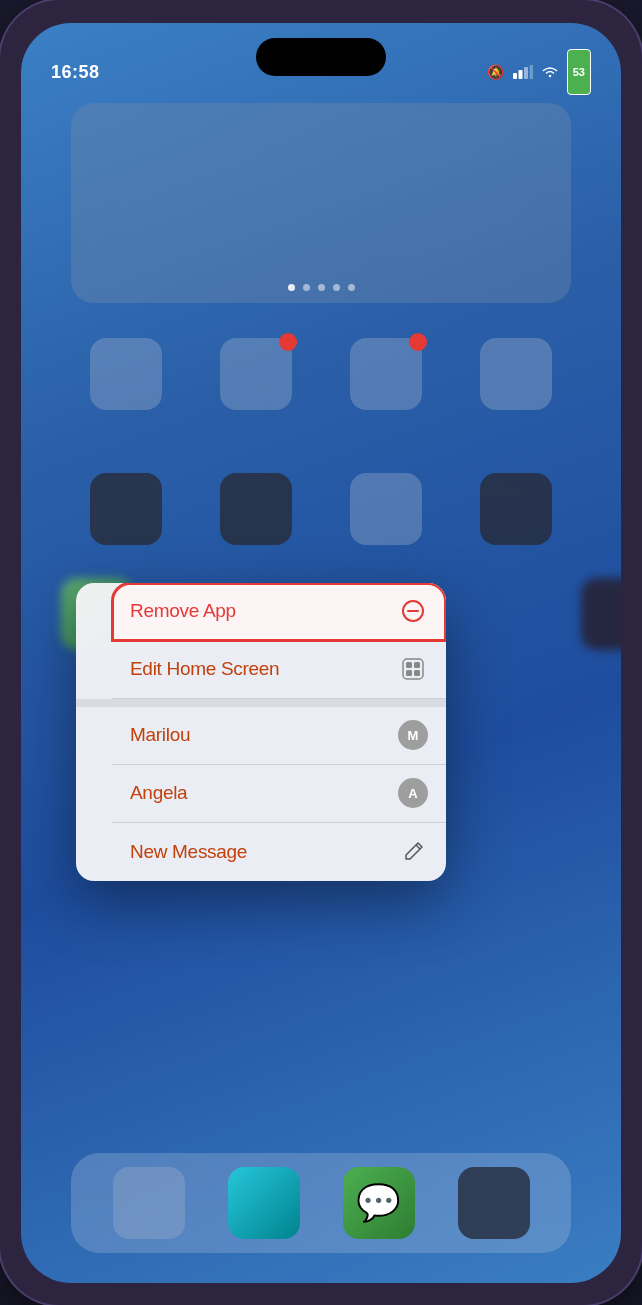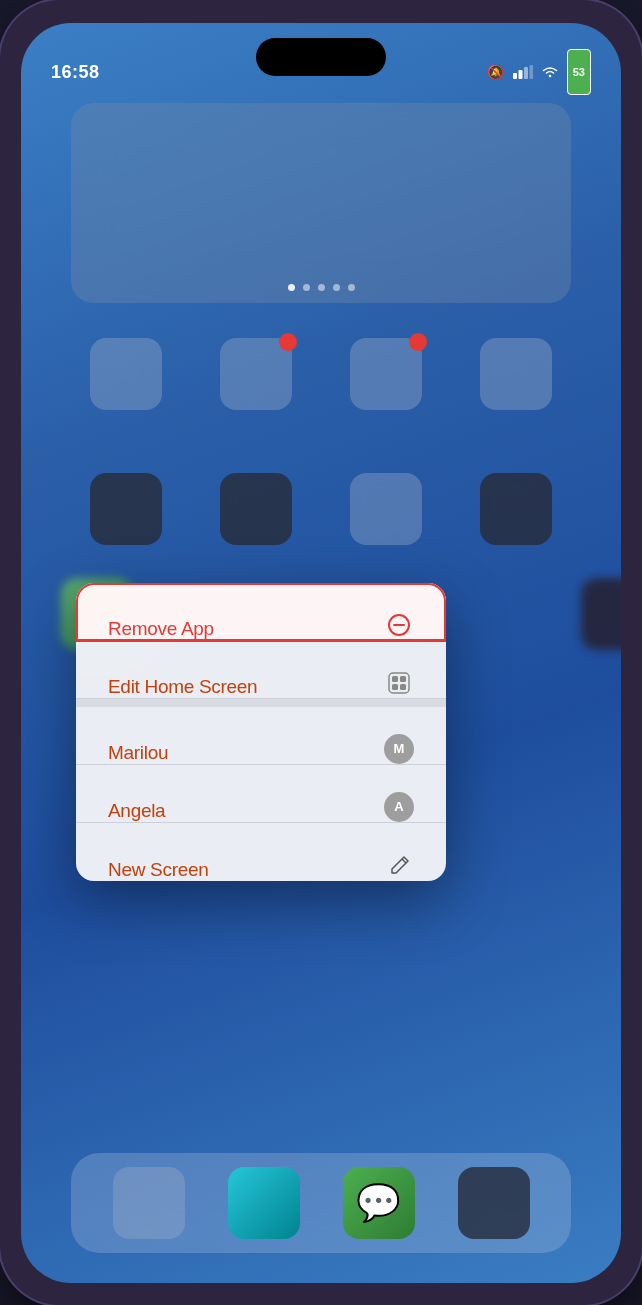--- a/index.html
+++ b/index.html
@@ -173,26 +173,27 @@
       border-radius: 18px;
       overflow: hidden;
       backdrop-filter: blur(30px);
       -webkit-backdrop-filter: blur(30px);
       box-shadow: 0 20px 60px rgba(0,0,0,0.4);
       z-index: 300;
     }
 
     .menu-item {
       display: flex;
-      align-items: flex-end;
+      align-items: center;
       justify-content: space-between;
-      padding: 0 32px;
+      padding: 0 18px;
       height: 58px;
       border-bottom: 0.5px solid rgba(180, 180, 190, 0.5);
       cursor: pointer;
+      margin-left: 36px;
     }
 
     .menu-item:last-child {
       border-bottom: none;
     }
 
     .menu-item-label {
       font-size: 19px;
       font-weight: 400;
       color: #c2410c;
@@ -405,21 +406,21 @@
         <div class="menu-item-avatar">M</div>
       </div>
 
       <div class="menu-item">
         <span class="menu-item-label">Angela</span>
         <div class="menu-item-avatar">A</div>
       </div>
 
 
       <div class="menu-item">
-        <span class="menu-item-label">New Screen</span>
+        <span class="menu-item-label">New Message</span>
         <div class="menu-item-icon">
           <svg width="22" height="22" viewBox="0 0 22 22" fill="none">
             <path d="M16 2 L20 6 L8 18 L4 18 L4 14 Z" stroke="#555" stroke-width="1.5" fill="none" stroke-linejoin="round"></path>
             <line x1="14" y1="4" x2="18" y2="8" stroke="#555" stroke-width="1.5"></line>
           </svg>
         </div>
       </div>
 
     </div>
 

